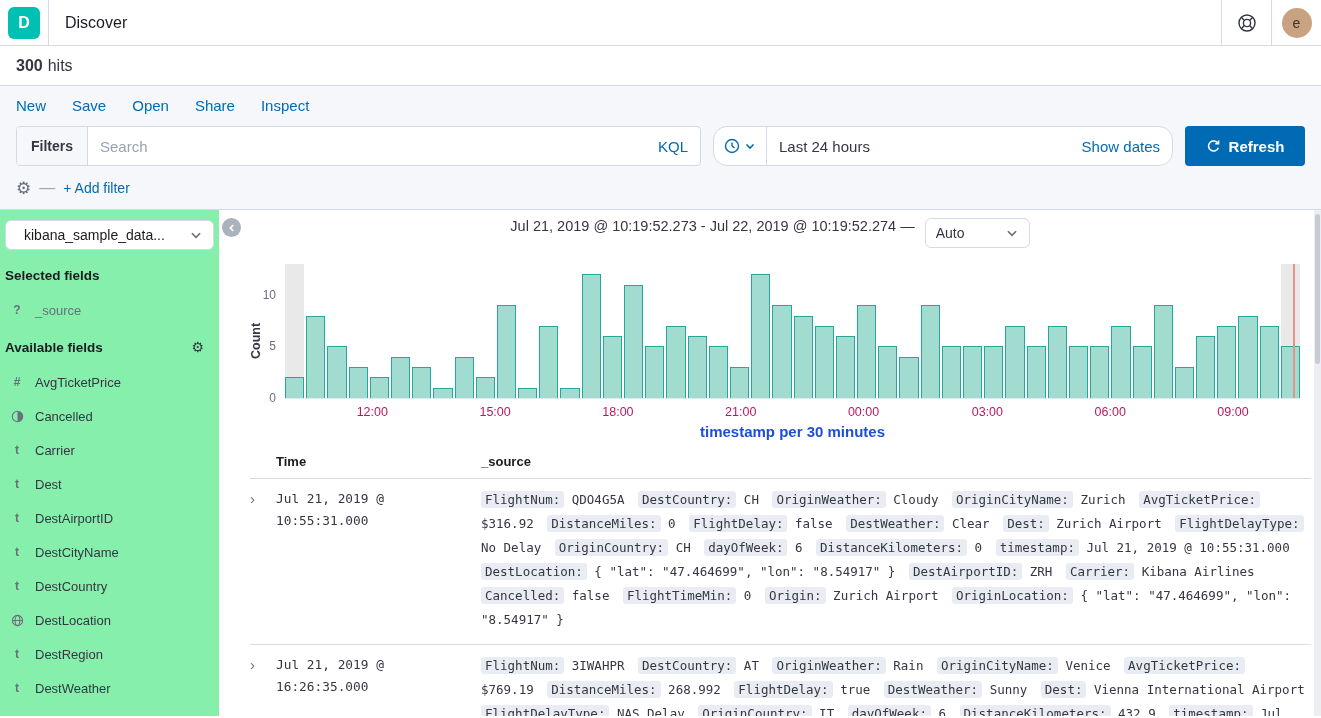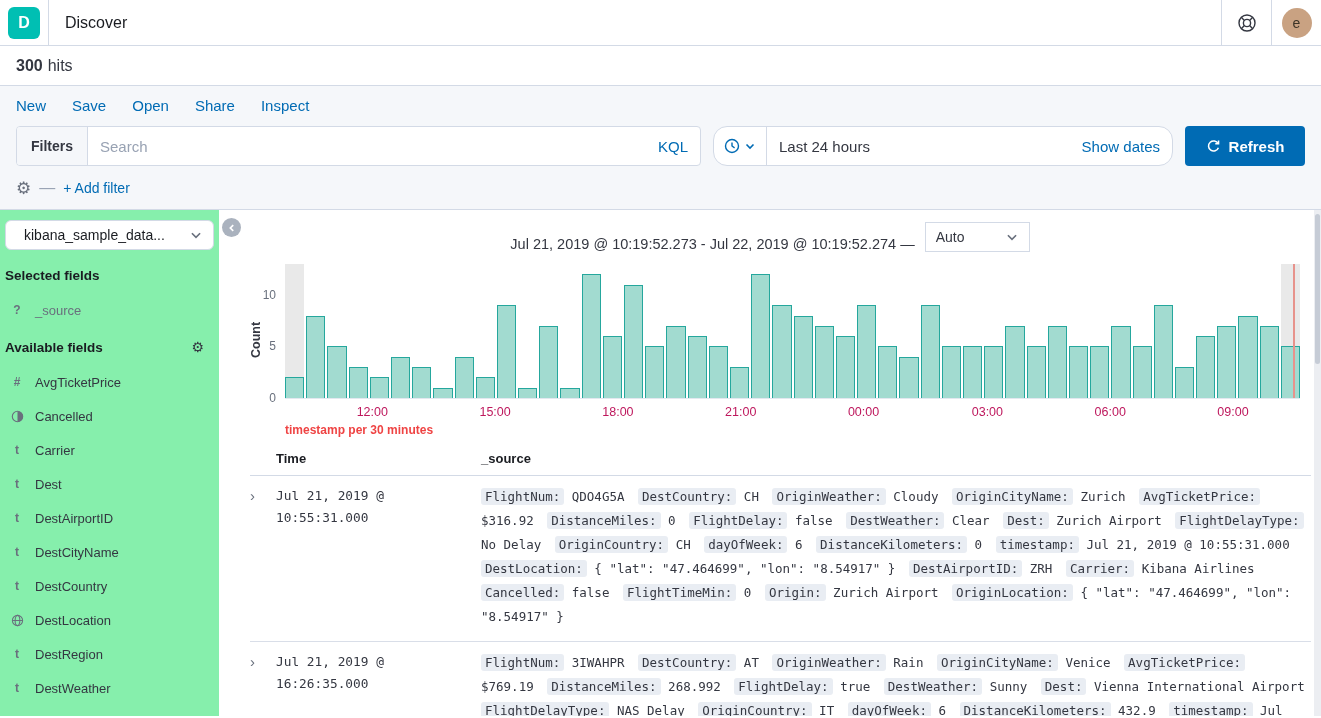--- a/index.html
+++ b/index.html
@@ -50,40 +50,40 @@
   .index-select span { flex:1; padding-left:8px; }
   .side-h { font-size:13.5px; font-weight:bold; color:#1a1c21; padding:4px 0 10px; display:flex; align-items:center; }
   .side-h .gear-solid { margin-left:auto; margin-right:10px; color:#343741; font-size:14px; cursor:pointer; }
   .field-item { display:flex; align-items:center; gap:10px; height:34px; padding-left:4px; font-size:13px; color:#343741; cursor:pointer; border-radius:4px; }
   .ficon { width:16px; text-align:center; color:#69707d; font-weight:bold; font-size:12px; flex-shrink:0; display:inline-flex; justify-content:center; }
   .src-item { color:#69707d; }
 
   .main { flex:1; position:relative; background:#fff; overflow:hidden; }
   .collapse-btn { position:absolute; left:3px; top:8px; width:19px; height:19px; border-radius:50%;
     background:#aab2be; color:#fff; border:0; display:flex; align-items:center; justify-content:center; cursor:pointer; }
-  .chart-head { display:flex; align-items:flex-end; justify-content:center; gap:10px; padding-top:8px; height:42px; }
+  .chart-head { display:flex; align-items:flex-start; justify-content:center; gap:10px; padding-top:8px; height:42px; }
   .chart-title { font-size:14.5px; color:#343741; }
-  .interval-select { width:105px; height:30px; background:#fff; border:1px solid #d3dae6; border-radius:0;
+  .interval-select { width:105px; height:30px; background:#fff; border:1px solid #d3dae6; border-radius:6px;
     display:flex; align-items:center; padding:0 10px; font-size:14px; cursor:pointer; }
   .interval-select span { flex:1; }
 
   
   .chart-wrap { position:relative; margin:12px 21px 0 66px; }
   .plot { position:relative; height:135px; border-bottom:1px solid #e3e8f0; }
   .bars { position:absolute; inset:0; display:flex; align-items:flex-end; gap:2px; }
   .slot { flex:1; position:relative; height:100%; display:flex; align-items:flex-end; }
   .slot.endzone { background:#e9e9e9; }
   .bar { width:100%; background:#a2dbd0; border:1px solid #25a79d; border-bottom:0; }
   .nowline { position:absolute; top:0; bottom:0; right:25%; width:2px; background:#e7938c; }
   .ylabel { position:absolute; left:-47px; top:50%; transform:rotate(-90deg) translateX(50%); transform-origin:center;
     font-size:12.5px; font-weight:bold; color:#343741; white-space:nowrap; }
   .ytick { position:absolute; right:100%; padding-right:9px; font-size:12px; color:#69707d; transform:translateY(50%); }
   .xticks { position:relative; height:22px; }
   .xtick { position:absolute; top:6px; transform:translateX(-50%); font-size:12.5px; color:#be185d; }
-  .xaxis-title { text-align:left; font-size:12px; font-weight:bold; color:#ef4444; padding-top:2px; }
+  .xaxis-title { text-align:center; font-size:15px; font-weight:bold; color:#1d4ed8; padding-top:2px; }
 
   
   .dtable { margin:14px 10px 0 31px; }
   .thead { display:flex; border-bottom:1px solid #d3dae6; padding-bottom:9px; font-size:13px; font-weight:bold; color:#1a1c21; }
   .th-time { width:231px; padding-left:26px; }
   .trow { display:flex; padding:9px 0 12px; }
   .trow + .trow { border-top:1px solid #d9dee8; }
   .expand { width:26px; color:#69707d; font-size:15px; line-height:22px; cursor:pointer; flex-shrink:0; }
   .ttime { width:205px; font-size:12.8px; line-height:22px; color:#343741; flex-shrink:0; }
   .tsource { flex:1; font-size:12.5px; line-height:24px; color:#343741; word-spacing:0; }

